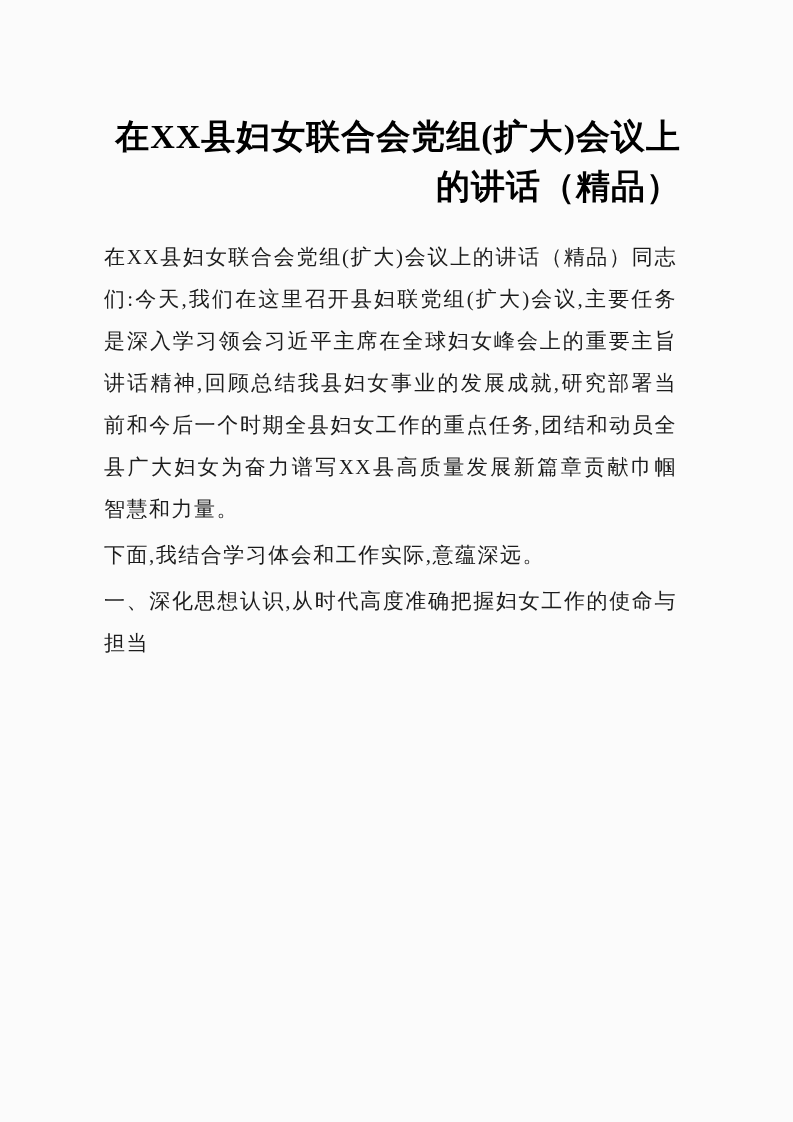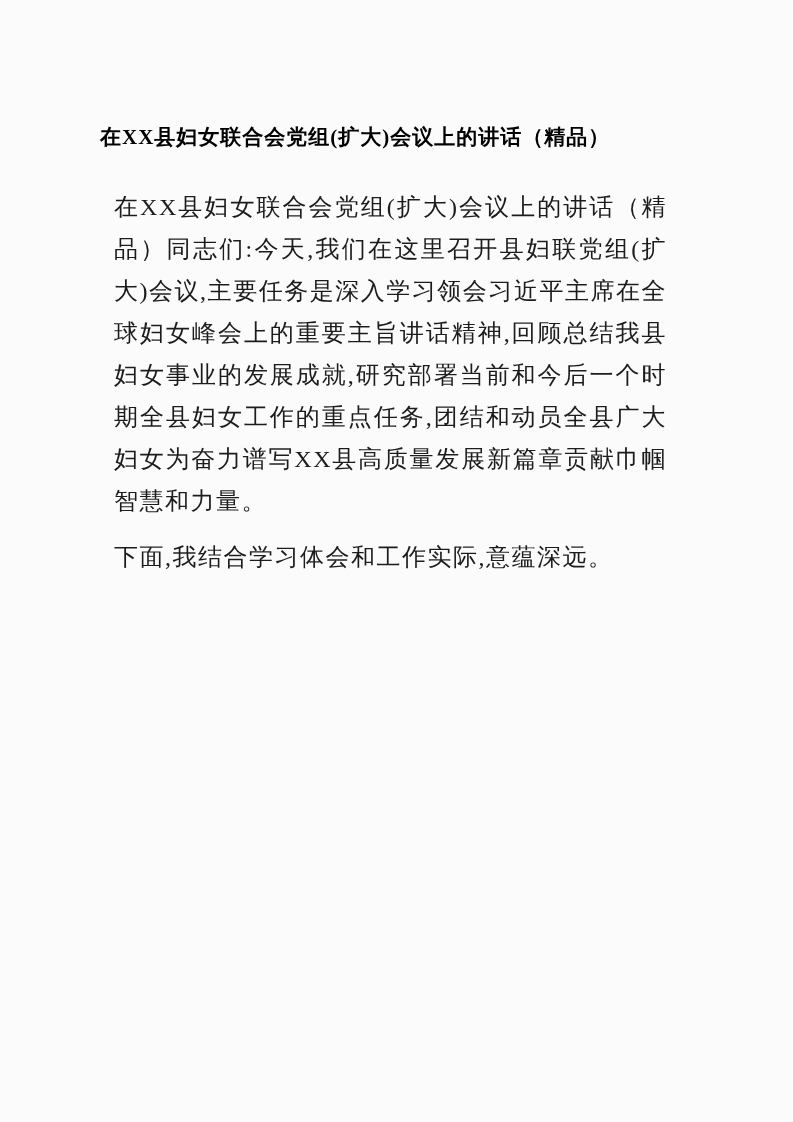--- a/index.html
+++ b/index.html
@@ -13,44 +13,45 @@
     height: 1122px;
     box-sizing: border-box;
     background: #fbfbfb;
     padding: 112px 112px 0 100px;
     overflow: hidden;
     font-family: "Liberation Serif", "DejaVu Serif", serif;
     color: #1c1c1c;
   }
   .doc-title {
     margin: 0;
-    font-size: 21px;
+    font-size: 34px;
     line-height: 50px;
     font-weight: bold;
-    text-align: left;
+    text-align: right;
     letter-spacing: 1px;
     color: #000000;
   }
   .doc-body {
     margin-top: 24px;
   }
   .doc-body p {
-    margin: 14px;
-    font-size: 24px;
+    margin: 4px;
+    font-size: 21px;
     line-height: 42px;
     letter-spacing: 1.5px;
     text-align: justify;
     text-justify: inter-ideograph;
     word-break: break-all;
     color: #1c1c1c;
     font-weight: normal;
   }
 </style>
 </head>
 <body>
 
 <div class="page">
   <h1 class="doc-title">在XX县妇女联合会党组(扩大)会议上的讲话（精品）</h1>
   <div class="doc-body">
       <p>在XX县妇女联合会党组(扩大)会议上的讲话（精品）同志们:今天,我们在这里召开县妇联党组(扩大)会议,主要任务是深入学习领会习近平主席在全球妇女峰会上的重要主旨讲话精神,回顾总结我县妇女事业的发展成就,研究部署当前和今后一个时期全县妇女工作的重点任务,团结和动员全县广大妇女为奋力谱写XX县高质量发展新篇章贡献巾帼智慧和力量。</p>
       <p>下面,我结合学习体会和工作实际,意蕴深远。</p>
+      <p>一、深化思想认识,从时代高度准确把握妇女工作的使命与担当</p>
     </div>
 </div>
 
 </body></html>

